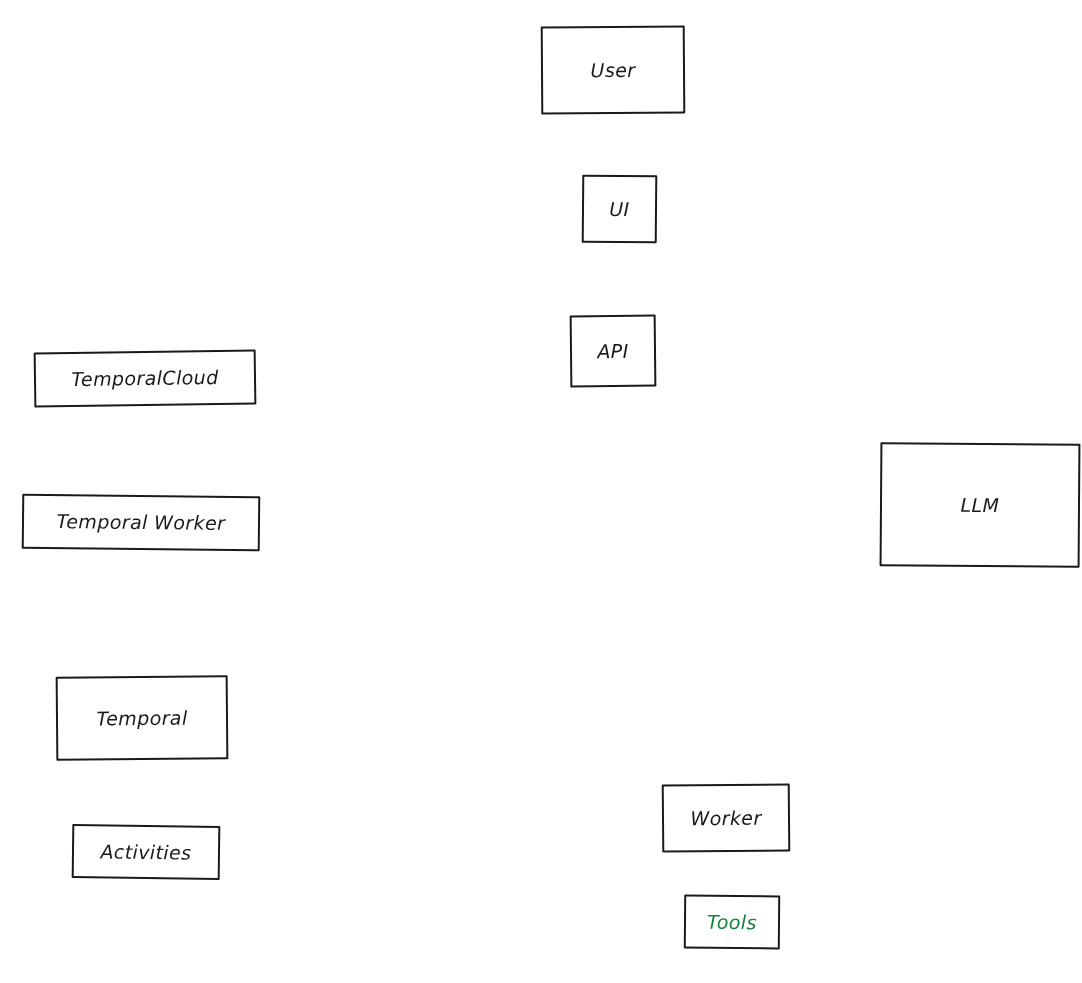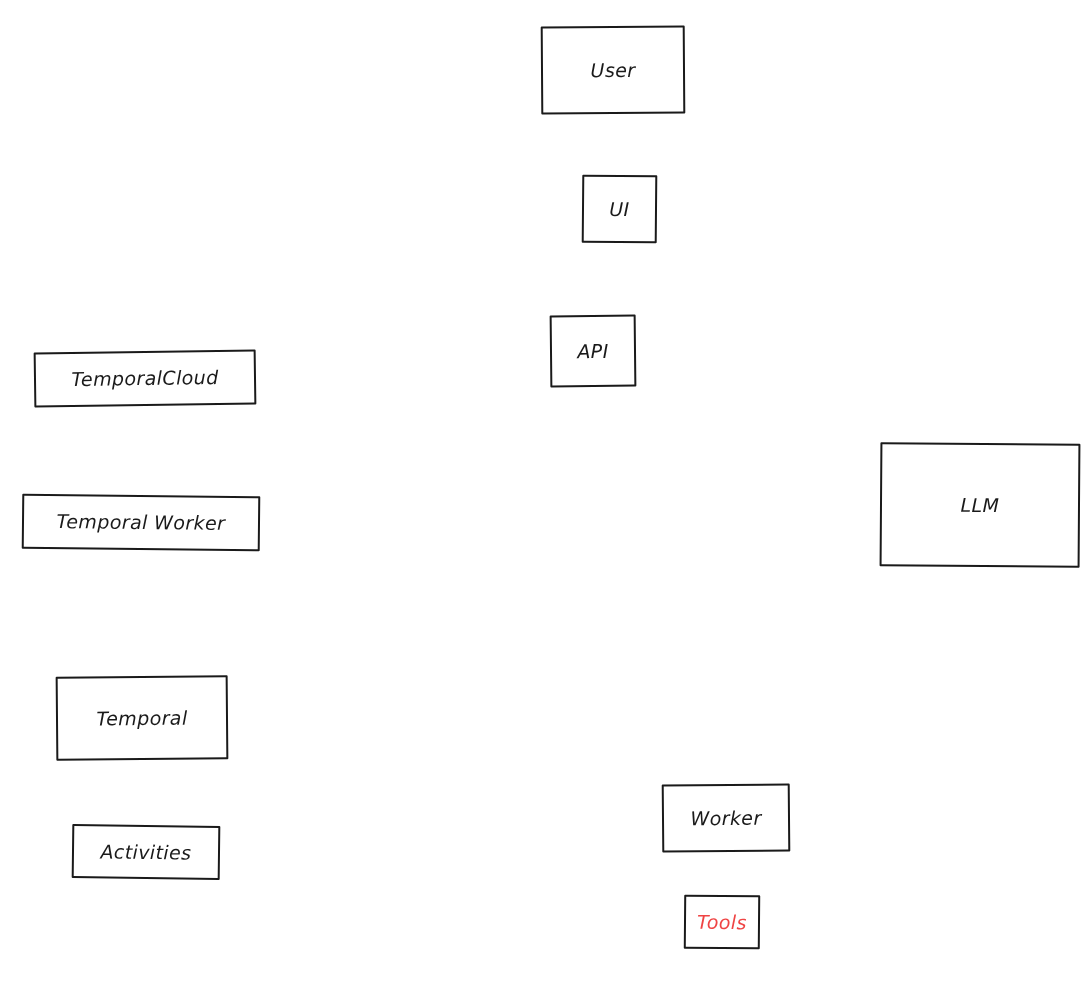--- a/index.html
+++ b/index.html
@@ -55,37 +55,37 @@
 </head>
 <body>
 
 <div id="canvas">
     <div class="node" style="left: 541px; top: 26px; width: 144px; height: 88px; font-size: 19px; transform: rotate(-0.4deg); border-color: rgb(26, 26, 26); background: rgb(255, 255, 255); color: rgb(26, 26, 26);">
       <span class="label">User</span>
     </div>
     <div class="node" style="left: 582px; top: 175px; width: 75px; height: 68px; font-size: 19px; transform: rotate(0.5deg); border-color: rgb(26, 26, 26); background: rgb(255, 255, 255); color: rgb(26, 26, 26);">
       <span class="label">UI</span>
     </div>
-    <div class="node" style="left: 550px; top: 315px; width: 86px; height: 72px; font-size: 19px; transform: rotate(-0.6deg); border-color: rgb(26, 26, 26); background: rgb(255, 255, 255); color: rgb(26, 26, 26);">
+    <div class="node" style="left: 570px; top: 315px; width: 86px; height: 72px; font-size: 19px; transform: rotate(-0.6deg); border-color: rgb(26, 26, 26); background: rgb(255, 255, 255); color: rgb(26, 26, 26);">
       <span class="label">API</span>
     </div>
     <div class="node" style="left: 34px; top: 351px; width: 222px; height: 55px; font-size: 19px; transform: rotate(-0.8deg); border-color: rgb(26, 26, 26); background: rgb(255, 255, 255); color: rgb(26, 26, 26);">
       <span class="label">TemporalCloud</span>
     </div>
     <div class="node" style="left: 22px; top: 495px; width: 238px; height: 55px; font-size: 19px; transform: rotate(0.6deg); border-color: rgb(26, 26, 26); background: rgb(255, 255, 255); color: rgb(26, 26, 26);">
       <span class="label">Temporal Worker</span>
     </div>
     <div class="node" style="left: 880px; top: 443px; width: 200px; height: 124px; font-size: 19px; transform: rotate(0.4deg); border-color: rgb(26, 26, 26); background: rgb(255, 255, 255); color: rgb(26, 26, 26);">
       <span class="label">LLM</span>
     </div>
     <div class="node" style="left: 56px; top: 676px; width: 172px; height: 84px; font-size: 19px; transform: rotate(-0.5deg); border-color: rgb(26, 26, 26); background: rgb(255, 255, 255); color: rgb(26, 26, 26);">
       <span class="label">Temporal</span>
     </div>
     <div class="node" style="left: 72px; top: 825px; width: 148px; height: 54px; font-size: 19px; transform: rotate(0.7deg); border-color: rgb(26, 26, 26); background: rgb(255, 255, 255); color: rgb(26, 26, 26);">
       <span class="label">Activities</span>
     </div>
     <div class="node" style="left: 662px; top: 784px; width: 128px; height: 68px; font-size: 19px; transform: rotate(-0.5deg); border-color: rgb(26, 26, 26); background: rgb(255, 255, 255); color: rgb(26, 26, 26);">
       <span class="label">Worker</span>
     </div>
-    <div class="node" style="left: 684px; top: 895px; width: 76px; height: 54px; font-size: 19px; transform: rotate(0.5deg); border-color: rgb(26, 26, 26); background: rgb(255, 255, 255); color: #ef4444;">
+    <div class="node" style="left: 684px; top: 895px; width: 96px; height: 54px; font-size: 19px; transform: rotate(0.5deg); border-color: rgb(26, 26, 26); background: rgb(255, 255, 255); color: #15803d;">
       <span class="label">Tools</span>
     </div>
   </div>
 
 </body></html>

